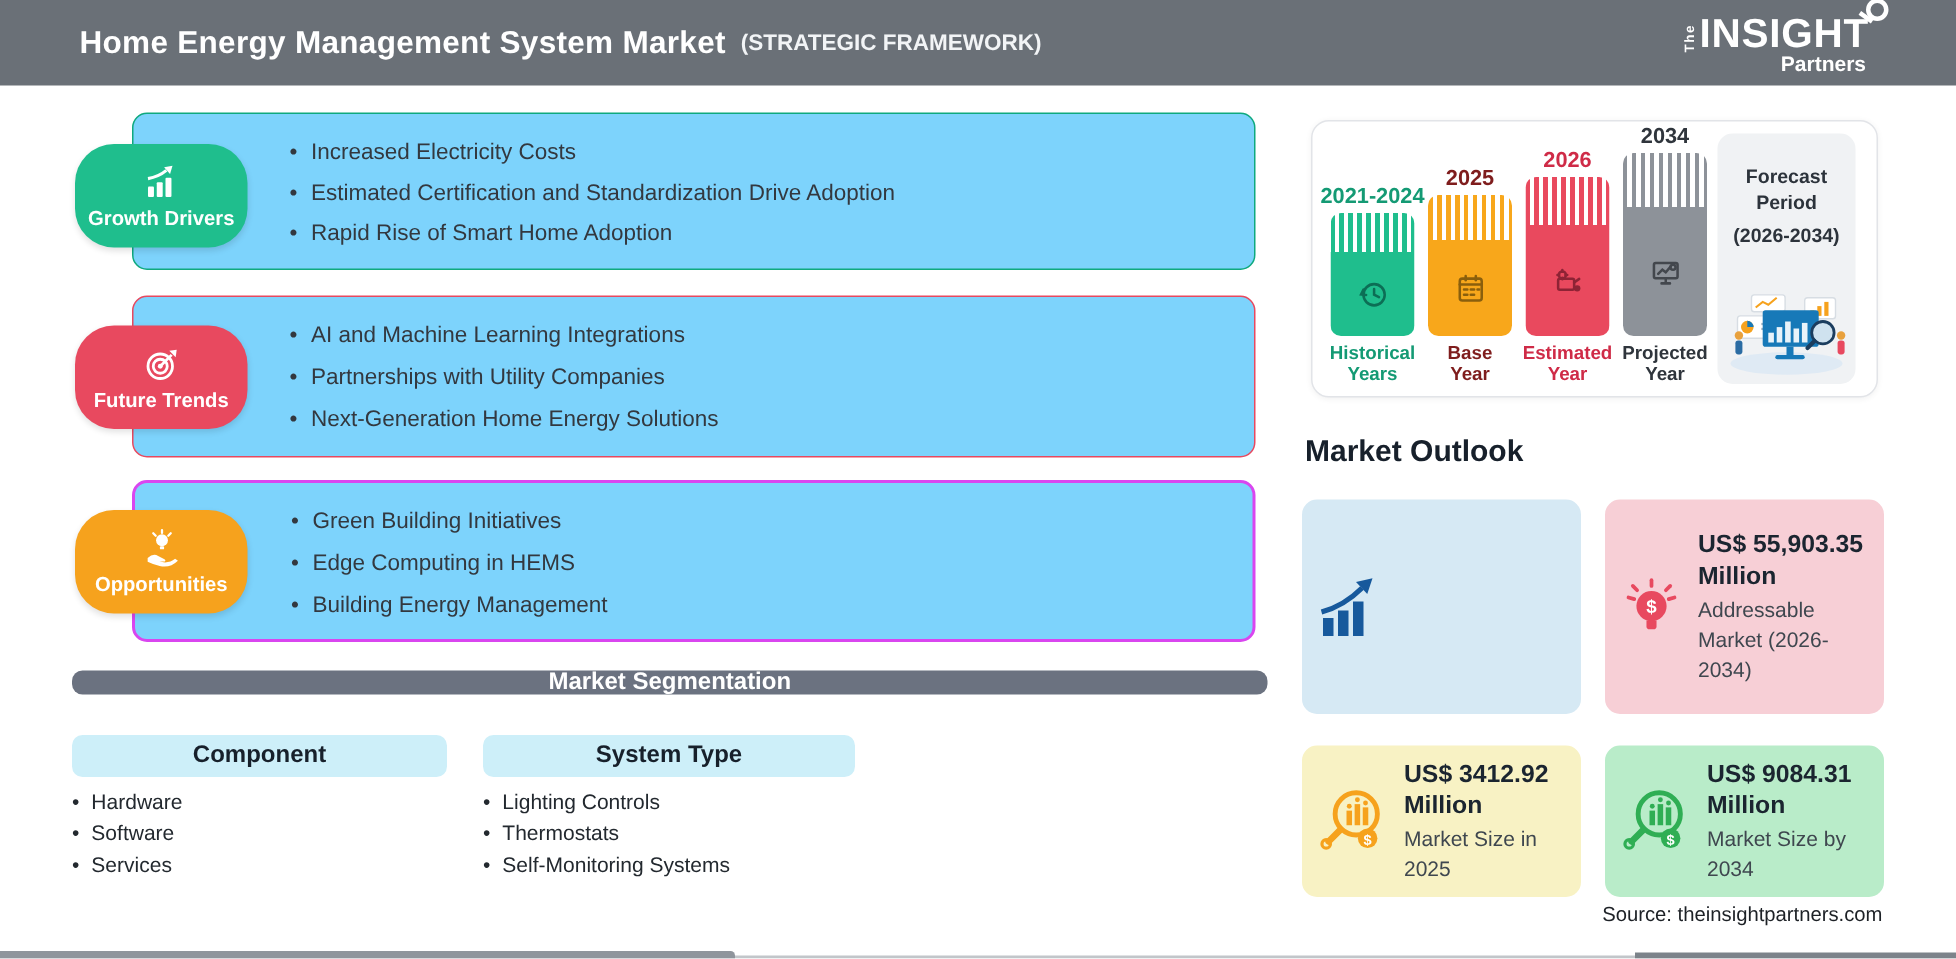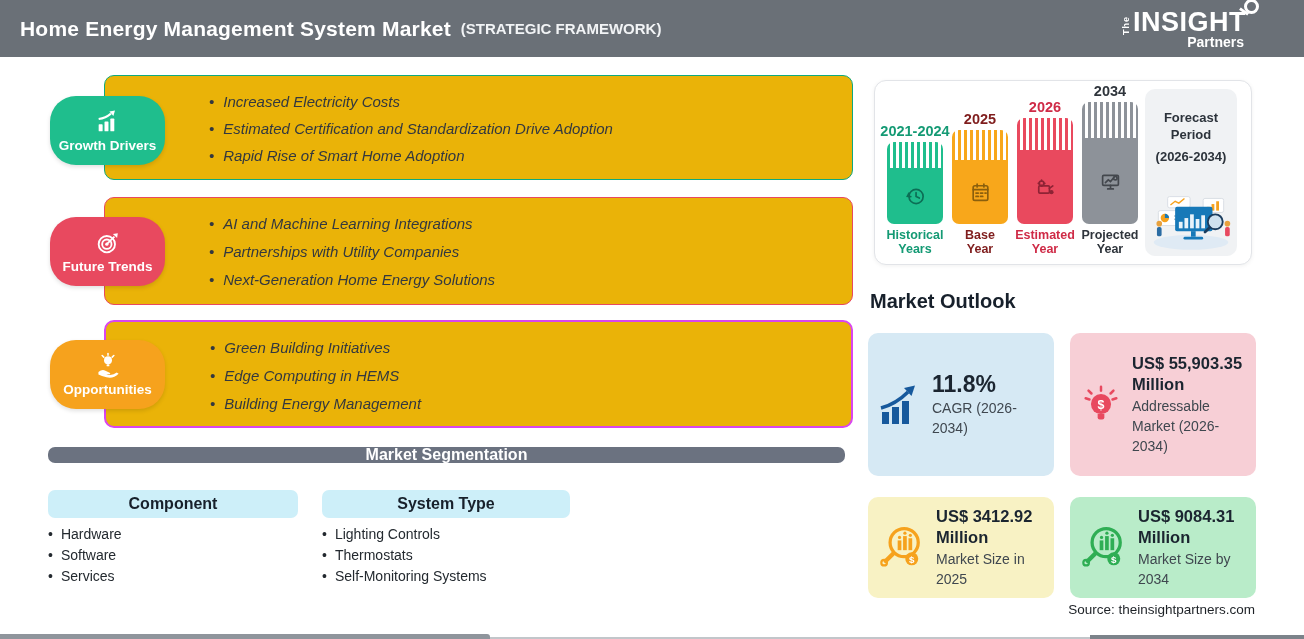--- a/index.html
+++ b/index.html
@@ -4,21 +4,21 @@
 <style>
   * { box-sizing: border-box; margin: 0; padding: 0; }
   html,body { width:1304px; height:639px; }
   body {
     position: relative; overflow: hidden; background:#ffffff;
     font-family: "Liberation Sans", sans-serif; color:#2b3138;
   }
   
   .header {
     position:absolute; left:0; top:0; width:1304px; height:57px;
-    background:#6a7077; display:flex; align-items:center; padding:0 20px;
+    background:#6a7077; display:flex; align-items:center; padding:0 53px;
   }
   .header .title { color:#fff; font-size:21px; font-weight:700; letter-spacing:.2px; }
   .header .subtitle { color:#f2f4f6; font-size:15px; font-weight:600; margin-left:10px; }
   .logo { position:absolute; right:58px; top:8px; display:flex; align-items:flex-start; color:#fff; }
   .logo-the {
     writing-mode: vertical-rl; transform: rotate(180deg);
     font-size:9px; font-weight:700; letter-spacing:1px; margin-top:8px; margin-right:2px;
   }
   .logo-col { display:flex; flex-direction:column; align-items:flex-end; }
   .logo-main { position:relative; font-size:27px; font-weight:800; letter-spacing:.5px; line-height:28px; }
@@ -27,22 +27,22 @@
     border:3px solid #fff; border-radius:50%;
   }
   .logo-lens::after {
     content:""; position:absolute; left:-8px; bottom:-2px; width:10px; height:3px;
     background:#fff; transform:rotate(35deg);
   }
   .logo-sub { font-size:14px; font-weight:700; margin-top:-2px; margin-right:2px; }
 
   
   .feature-box {
-    position:absolute; left:104px; width:749px; background:#eab308;
-    border-radius:10px; padding:12px 20px 10px 104px;font-style:italic;
+    position:absolute; left:88px; width:749px; background:#7dd3fc;
+    border-radius:10px; padding:12px 20px 10px 104px;
   }
   .box-g { top:75px;  height:105px; border:1px solid #0fa97e; }
   .box-r { top:197px; height:108px; border:1px solid #e8495f; }
   .box-o { top:320px; height:108px; border:2px solid #d946ef; }
   .feature-list { list-style:none; }
   .feature-list li {
     font-size:15px; color:#33383f; line-height:27px; white-space:nowrap;
   }
   .feature-list li::before { content:"•"; margin-right:9px; color:#33383f; }
   .box-r .feature-list li, .box-o .feature-list li { line-height:28px; }
@@ -332,24 +332,20 @@
 <div class="outlook-title">Market Outlook</div>
 
 <div class="outlook-card card1">
   <svg viewBox="0 0 48 48" width="48" height="48">
     <rect x="6" y="31" width="7" height="12" fill="#17599c"></rect>
     <rect x="16" y="26" width="7" height="17" fill="#17599c"></rect>
     <rect x="26" y="20" width="7" height="23" fill="#17599c"></rect>
     <path d="M5 27 Q20 23 32 11" stroke="#17599c" stroke-width="3.5" fill="none"></path>
     <path d="M28 7 L39 4.5 L35.5 15 Z" fill="#17599c"></path>
   </svg>
-  <div class="card-text">
-    <span class="card-value">11.8%</span>
-    <span class="card-caption">CAGR (2026-2034)</span>
-  </div>
 </div>
 
 <div class="outlook-card card2">
   <svg viewBox="0 0 48 48" width="46" height="48">
     <g stroke="#e8495f" stroke-width="2.6" stroke-linecap="round">
       <line x1="11" y1="9" x2="14" y2="12"></line>
       <line x1="24" y1="5" x2="24" y2="9"></line>
       <line x1="37" y1="9" x2="34" y2="12"></line>
       <line x1="8" y1="17" x2="12" y2="18.2"></line>
       <line x1="40" y1="17" x2="36" y2="18.2"></line>

